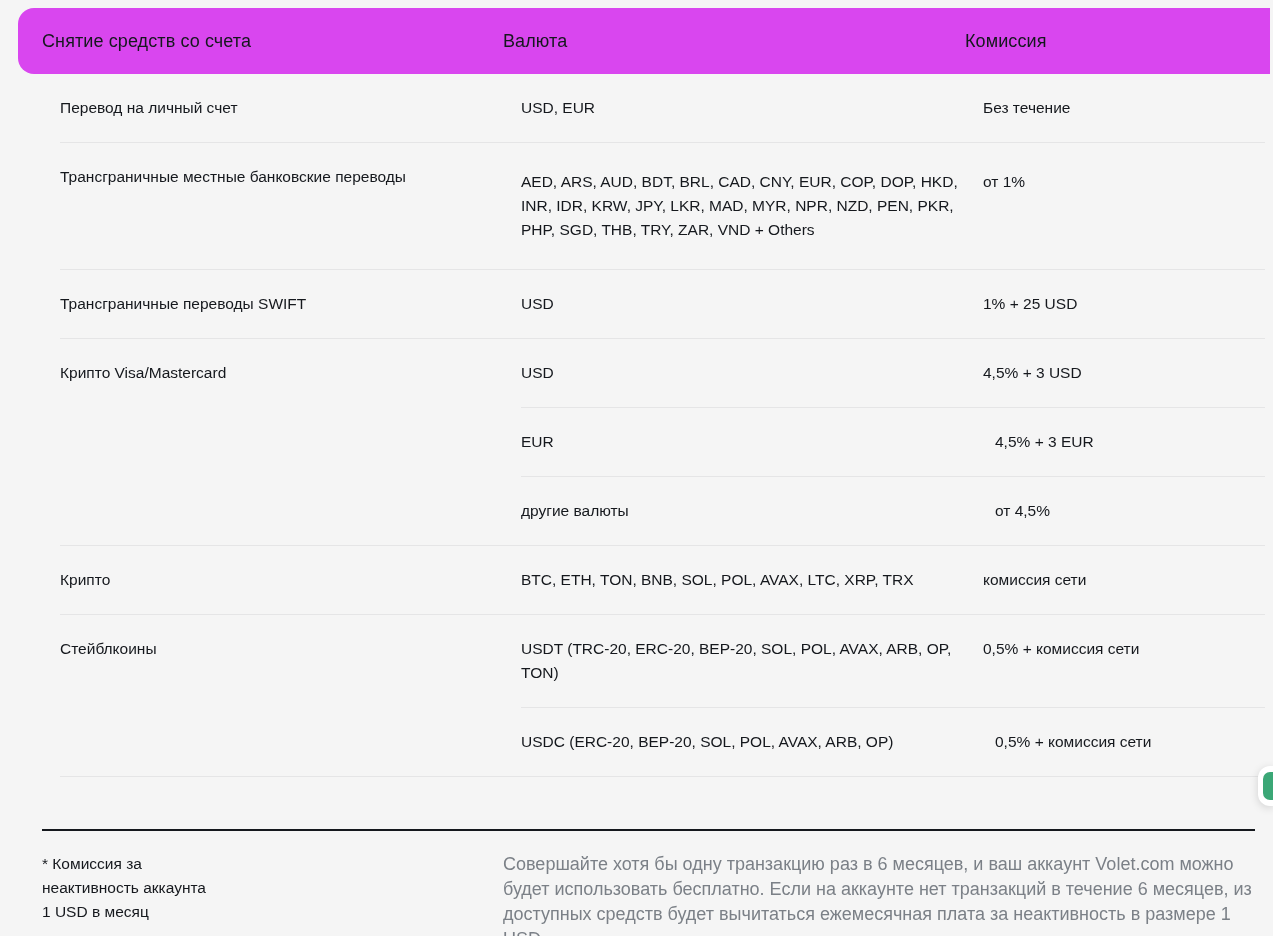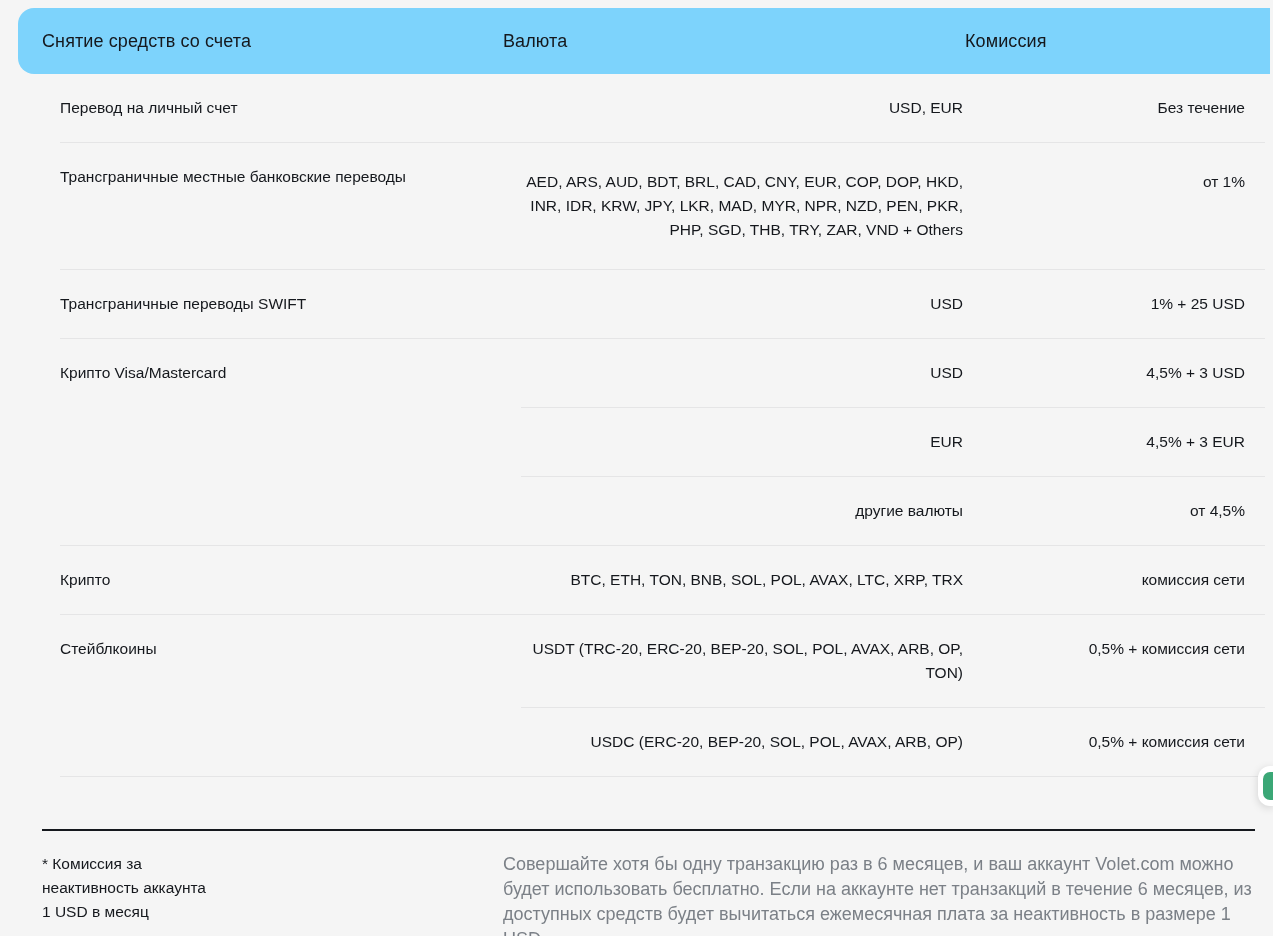--- a/index.html
+++ b/index.html
@@ -8,21 +8,21 @@
     font-family: "Liberation Sans", sans-serif;
     background: #f5f5f5;
     color: #16181d;
     position: relative;
   }
   
   .header-band {
     position: absolute;
     left: 18px; top: 8px; right: 3px;
     height: 66px;
-    background: #7dd3fc;
+    background: #d946ef;
     border-radius: 16px 0 0 16px;
     display: grid;
     grid-template-columns: 461px 462px 1fr;
     align-items: center;
     padding-left: 24px;
   }
   .header-band .hcell {
     font-size: 18px;
     font-weight: 500;
     letter-spacing: 0.1px;
@@ -38,26 +38,26 @@
     grid-template-columns: 461px 1fr;
     border-bottom: 1px solid #e5e5e6;
     margin-left: 18px;
   }
   .cat-label {
     font-size: 15.5px;
     line-height: 24px;
     padding: 22px 30px 22px 0;
     color: #15181d;
   }
-  .subrows { display: block; text-align: right; }
+  .subrows { display: block; }
   .subrow {
     display: grid;
     grid-template-columns: 462px 1fr;
   }
-  .subrow + .subrow { border-top: 1px solid #e5e5e6; }
+  .subrow + .subrow { border-top: 1px solid #e5e5e6; gap: 12px; }
   .cell {
     font-size: 15.5px;
     line-height: 24px;
     padding: 22px 20px 22px 0;
     color: #15181d;
   }
   .cat-row.multiline .cell { padding-top: 27px; padding-bottom: 27px; }
   .spacer-row { height: 72px; }
   
   .footer {

